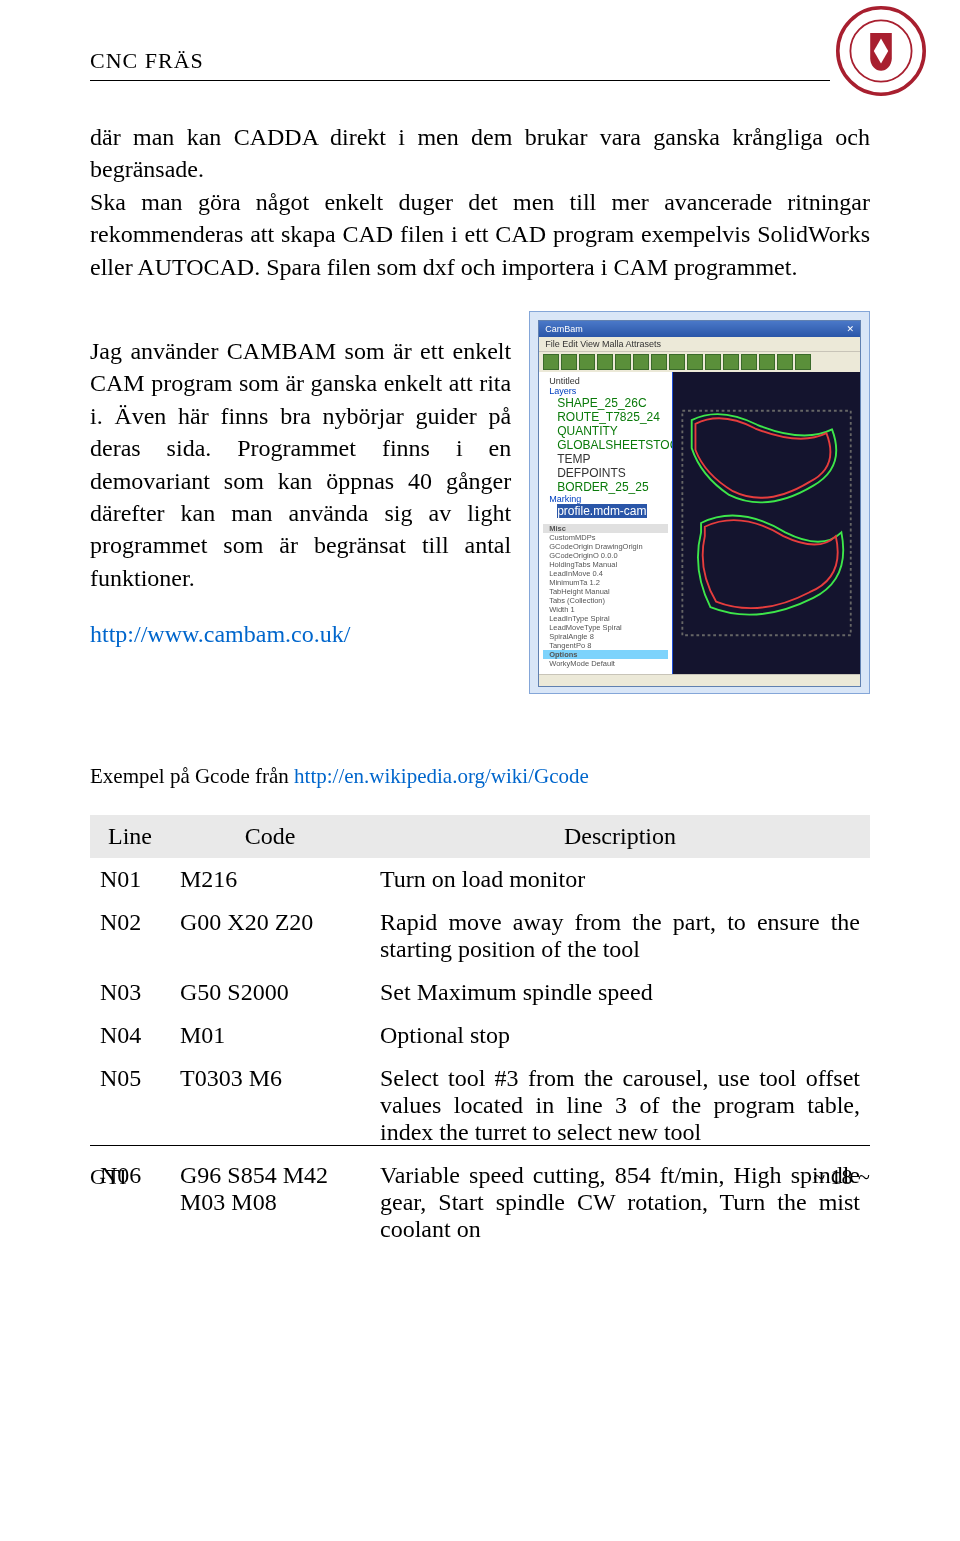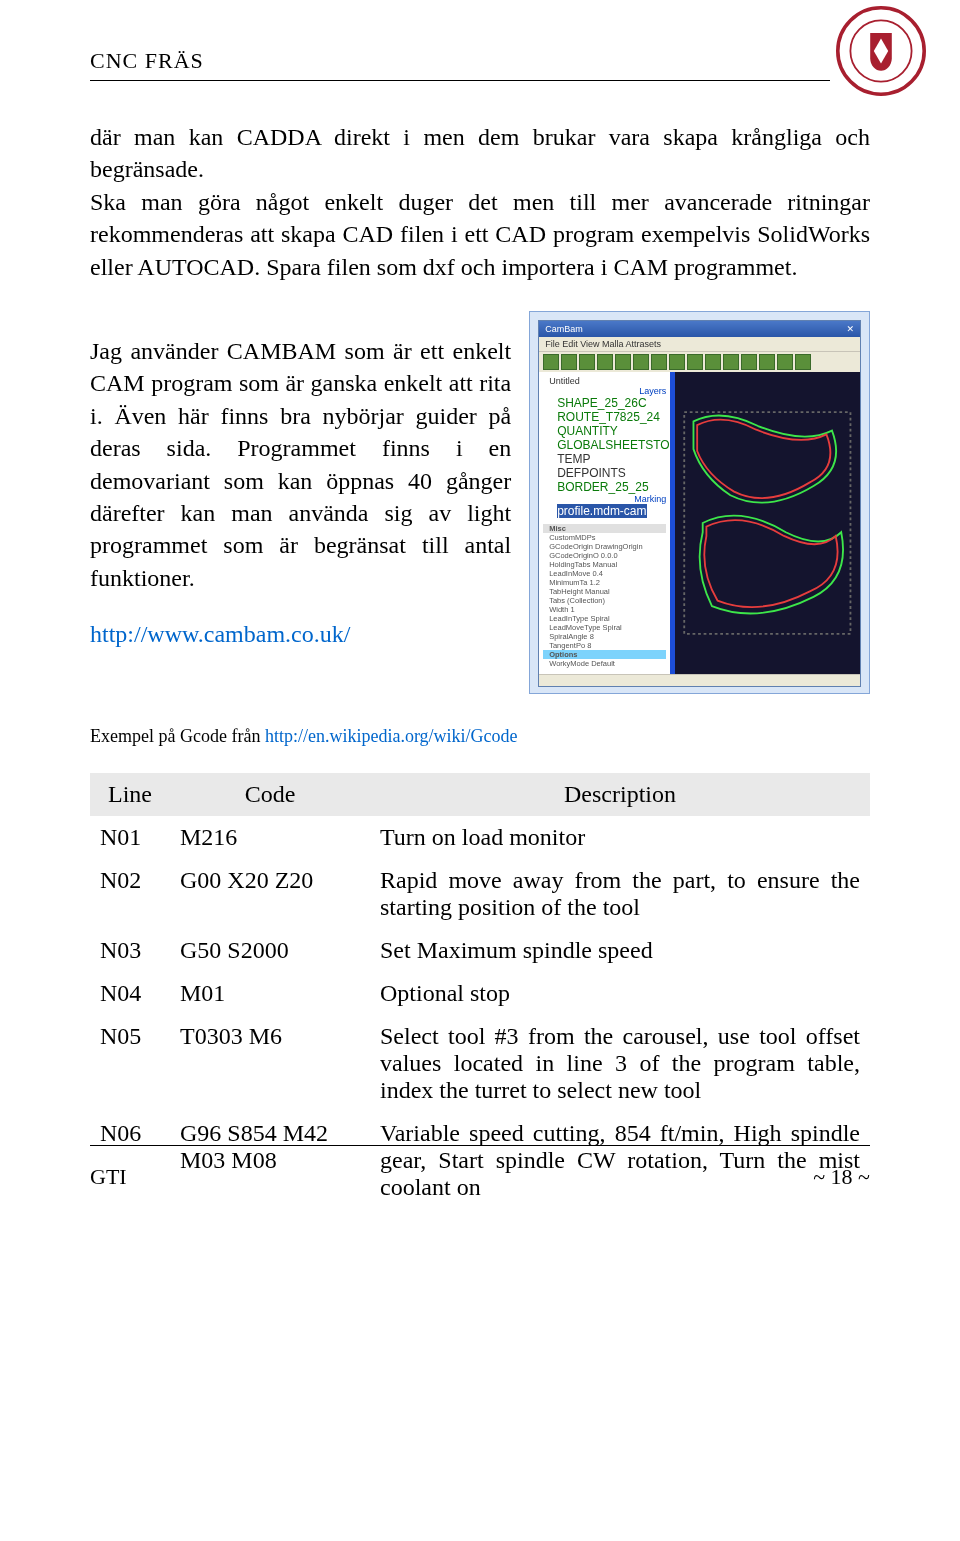--- a/index.html
+++ b/index.html
@@ -102,45 +102,45 @@
   .cambam-body {
     flex: 1;
     display: flex;
     overflow: hidden;
   }
   .cambam-tree {
     width: 40%;
     background: #fff;
     color: #333;
     padding: 4px;
-    border-right: 5px solid #1d4ed8;
+    border-right: 1px solid #1d4ed8;
     overflow: hidden;
   }
   .cambam-tree-item { padding-left: 6px; white-space: nowrap; }
   .tree-green { color: #0a7a0a; }
-  .tree-blue  { color: #0040c0; text-align: right; }
+  .tree-blue  { color: #0040c0; }
   .tree-sel   { background: #2a56a8; color: #fff; display: inline-block; }
   .tree-sub   { font-size: 12px; padding-left: 14px; white-space: nowrap; }
   .tree-props { font-size: 7.5px; color: #555; margin-top: 6px; }
   .tree-props div { padding-left: 6px; }
   .cambam-canvas {
     width: 60%;
     background: #14142e;
     position: relative;
   }
   .cambam-canvas svg { width: 100%; height: 100%; }
   .cambam-status {
     background: #ece9d8; height: 11px; border-top: 1px solid #c8c4b8;
   }
 
   .link { color: #0066cc; margin-top: 22px; display: block; }
 
   .section-heading {
-    margin-top: 32px;
-    font-size: 18px;
+    margin-top: 70px;
+    font-size: 21px;
   }
   .section-heading .link-inline { color: #0066cc; }
 
   table.gcode {
     margin-top: 26px;
     width: 100%;
     border-collapse: collapse;
     font-size: 24px;
   }
   table.gcode th {
@@ -181,21 +181,21 @@
   <div class="badge">
     <svg viewBox="0 0 100 100">
       <circle cx="50" cy="50" r="48" fill="#fff" stroke="#a81f2f" stroke-width="4"></circle>
       <circle cx="50" cy="50" r="34" fill="#fff" stroke="#a81f2f" stroke-width="2"></circle>
       <path d="M38 30 L62 30 L62 58 C62 66 56 72 50 72 C44 72 38 66 38 58 Z" fill="#a81f2f"></path>
       <path d="M50 36 L58 50 L50 64 L42 50 Z" fill="#fff"></path>
     </svg>
   </div>
 
   <div class="body-text">
-    <p>där man kan CADDA direkt i men dem brukar vara skapa krångliga och begränsade.</p>
+    <p>där man kan CADDA direkt i men dem brukar vara ganska krångliga och begränsade.</p>
     <p>Ska man göra något enkelt duger det men till mer avancerade ritningar rekommenderas att skapa CAD filen i ett CAD program exempelvis SolidWorks eller AUTOCAD. Spara filen som dxf och importera i CAM programmet.</p>
   </div>
 
   <div class="two-col">
     <div class="col-left">
       <p>Jag använder CAMBAM som är ett enkelt CAM program som är ganska enkelt att rita i. Även här finns bra nybörjar guider på deras sida. Programmet finns i en demovariant som kan öppnas 40 gånger därefter kan man använda sig av light programmet som är begränsat till antal funktioner.</p>
       <a class="link">http://www.cambam.co.uk/</a>
     </div>
     <div class="col-right">
       <div class="cambam-window">

